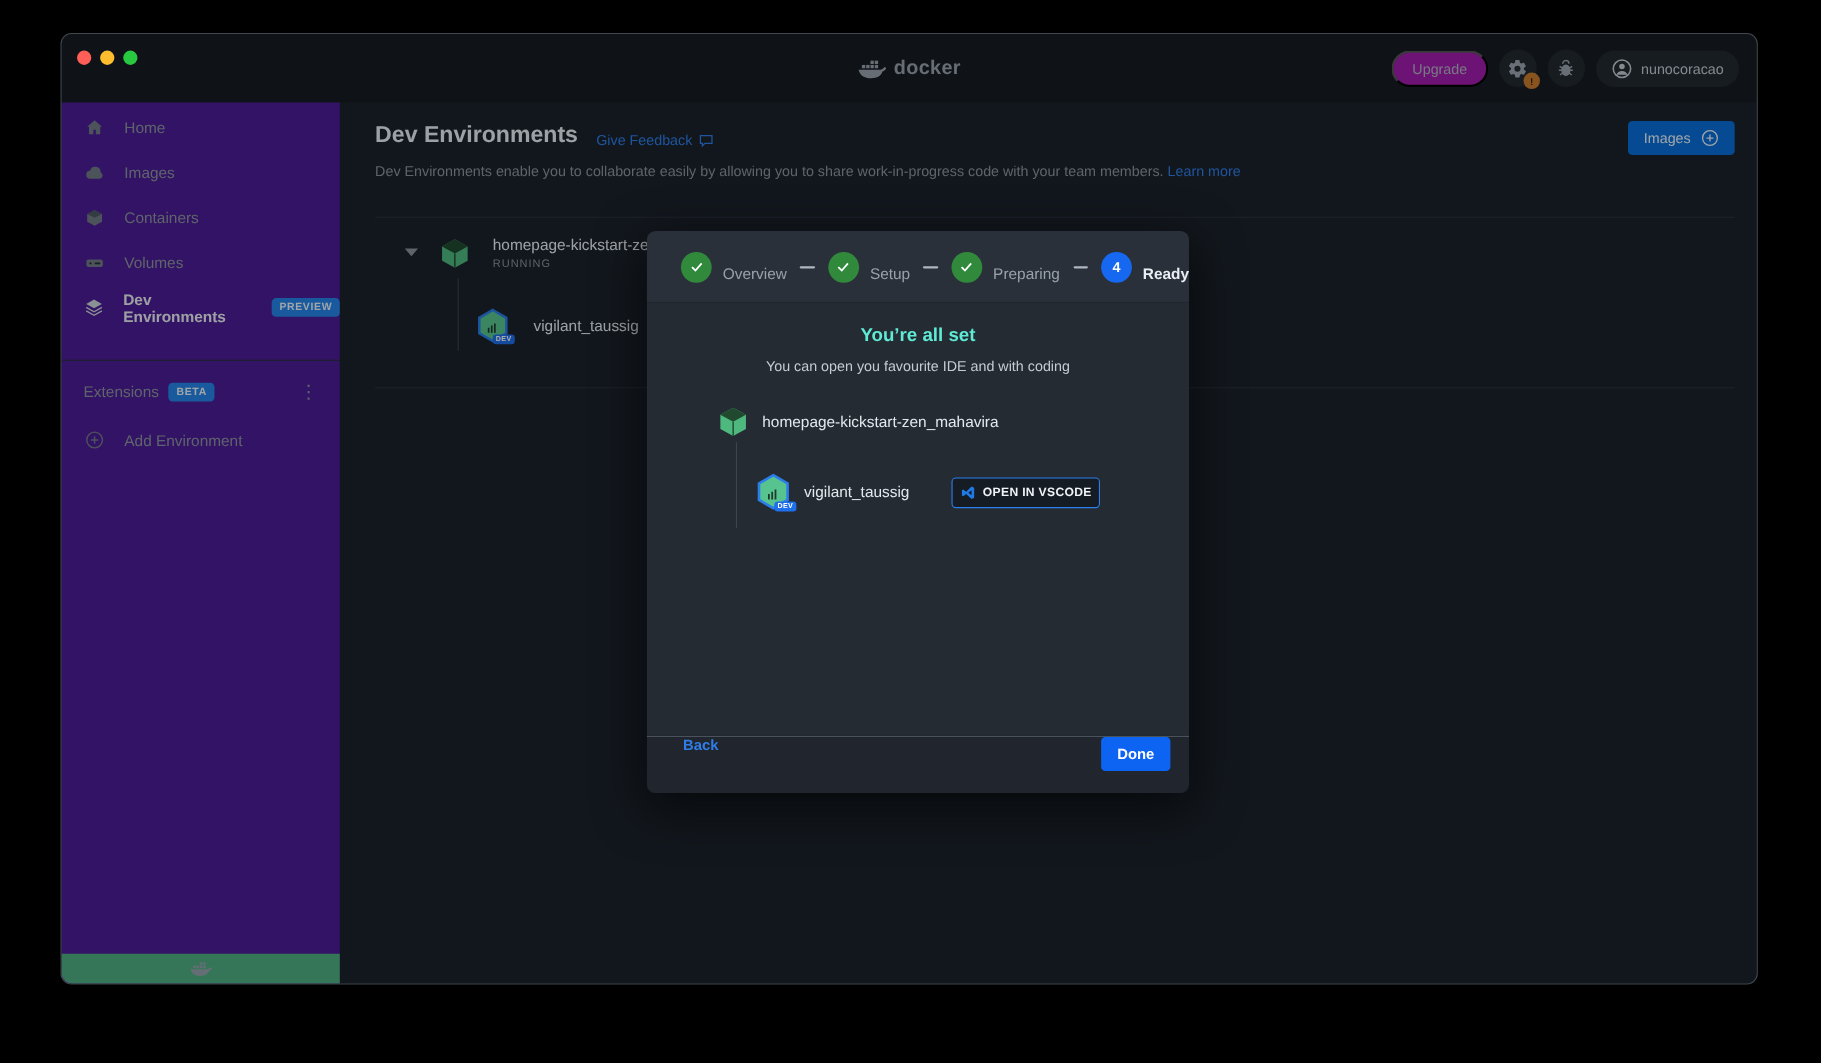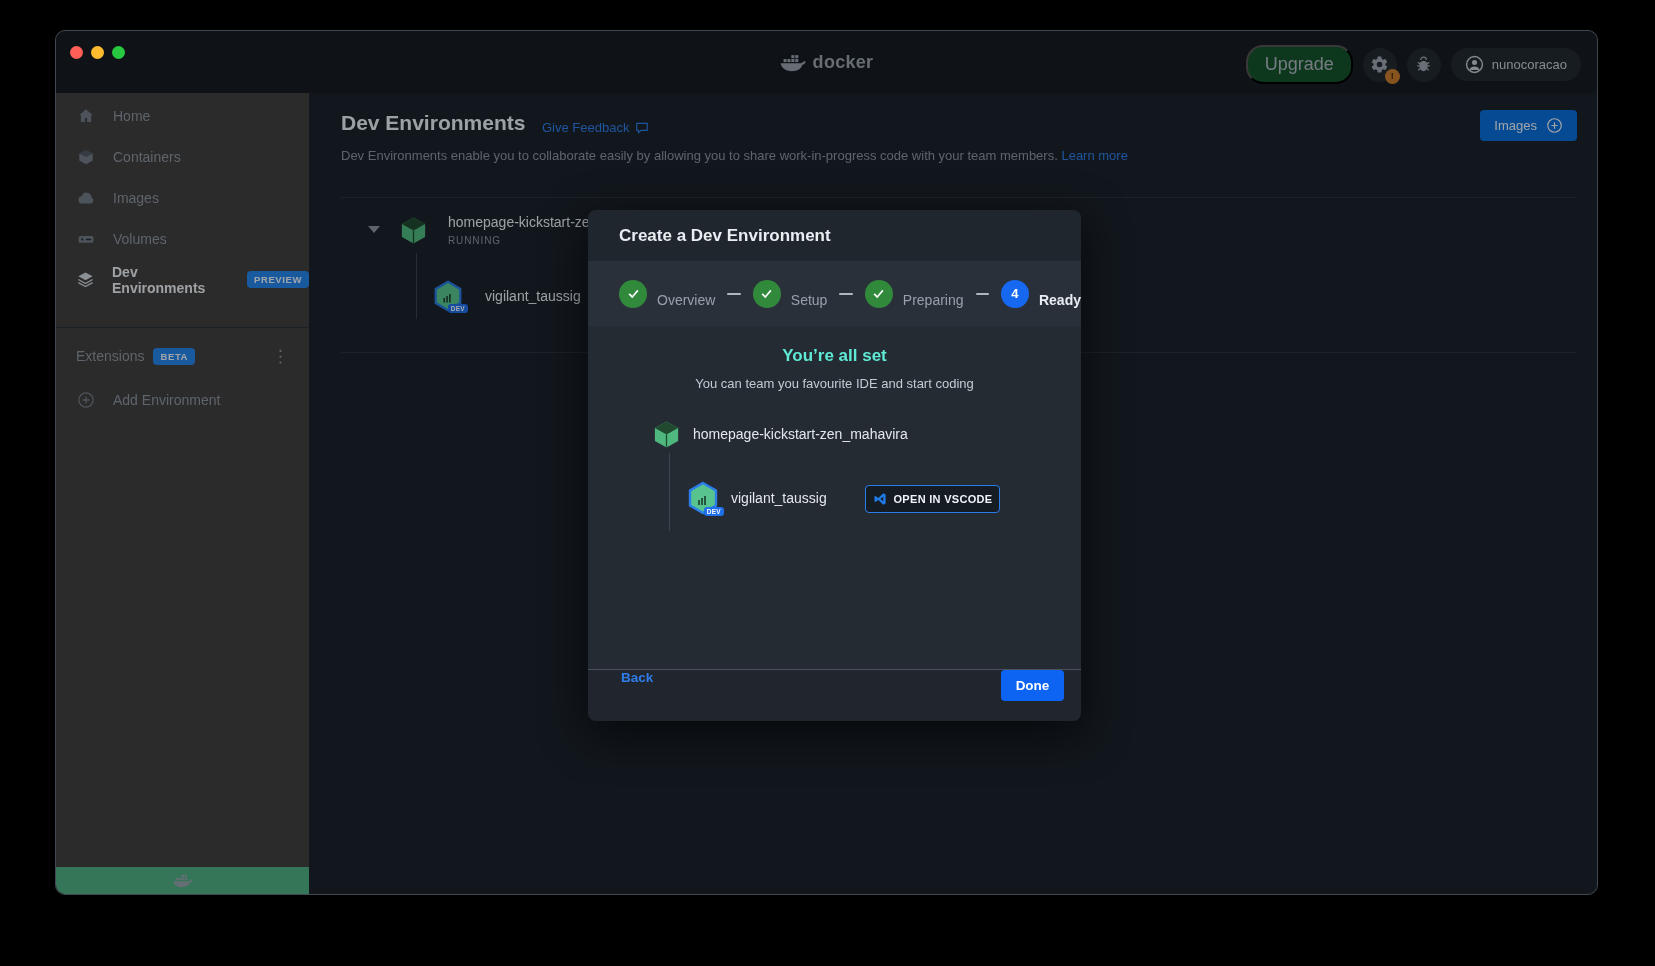--- a/index.html
+++ b/index.html
@@ -9,29 +9,29 @@
     background:#1b232b; border-radius:10px; border:1px solid #42484f; overflow:hidden; }
 
   
   .topbar { position:absolute; left:0; top:0; right:0; height:62px; background:#171d24; z-index:10; }
   .traffic { position:absolute; left:14px; top:15px; display:flex; gap:8px; z-index:60; }
   .light { width:13px; height:13px; border-radius:50%; }
   .light.red{ background:#ff5f57; } .light.yellow{ background:#febc2e; } .light.green{ background:#28c840; }
   .logo { position:absolute; left:50%; top:50%; transform:translate(-50%,-50%); display:flex; align-items:center; gap:7px; }
   .logo-text { font-size:18px; color:#97a1ab; font-weight:600; letter-spacing:.3px; }
   .topbar-right { position:absolute; right:16px; top:14px; display:flex; align-items:center; gap:10px; }
-  .pill { background:#14532d; border-radius:17px; padding:7px 17px; color:#aeb6c0; font-size:18px; }
+  .pill { background:#a21caf; border-radius:17px; padding:7px 17px; color:#aeb6c0; font-size:13px; }
   .icon-circ { position:relative; width:34px; height:34px; border-radius:50%; background:#232a32; display:flex; align-items:center; justify-content:center; }
   .gear-badge { position:absolute; right:-3px; bottom:-2px; width:15px; height:15px; border-radius:50%;
     background:#c87b2e; color:#3a2408; font-size:9px; font-weight:bold; display:flex; align-items:center; justify-content:center; }
   .user-pill { display:flex; align-items:center; gap:8px; background:#232a32; border-radius:17px; padding:7px 14px; }
   .user-name { color:#c3cbd4; font-size:13px; }
 
   
-  .sidebar { position:absolute; left:0; top:62px; bottom:0; width:253px; background:#404040; padding-top:2px; }
+  .sidebar { position:absolute; left:0; top:62px; bottom:0; width:253px; background:#4c1d95; padding-top:2px; }
   .side-item { height:41px; display:flex; align-items:center; padding-left:20px; gap:17px; color:#8b949e; font-size:14px; cursor:pointer; }
   .side-item .si-ico { width:20px; display:flex; justify-content:center; }
   .side-item.active { color:#e8edf2; font-weight:bold; }
   .badge { font-size:9.5px; font-weight:bold; letter-spacing:.6px; background:#2684e8; color:#eaf3fc; padding:3px 7px; border-radius:4px; margin-left:9px;text-align:center; }
   .side-divider { height:1px; background:#263038; margin:27px 0 6px 0; }
   .ext-row { height:44px; display:flex; align-items:center; padding:0 16px 0 20px; color:#8b949e; font-size:14px; }
   .kebab { margin-left:auto; color:#8b949e; font-size:17px; cursor:pointer; padding:0 4px; }
   .whale-bar { position:absolute; left:0; bottom:0; width:100%; height:27px; background:#4fae83;
     border-radius:0 0 0 10px; display:flex; align-items:center; justify-content:center; }
 
@@ -143,34 +143,34 @@
     <div class="side-item">
       <span class="si-ico">
         <svg width="18" height="18" viewBox="0 0 24 24">
             <path fill="#717b85" d="M12 3 3 11h2.2v9h5.3v-5.5h3v5.5h5.3v-9H21z"></path>
           </svg>
       </span>
       <span>Home</span>
     </div>
     <div class="side-item">
       <span class="si-ico">
+        <svg width="19" height="15" viewBox="0 0 24 18">
+            <path fill="#717b85" d="M6.5 16.5a4.5 4.5 0 0 1-.4-9A6.2 6.2 0 0 1 18.3 9a4 4 0 0 1-.8 7.5z"></path>
+          </svg>
+      </span>
+      <span>Images</span>
+    </div>
+    <div class="side-item">
+      <span class="si-ico">
         <svg width="18" height="18" viewBox="0 0 24 24">
             <path fill="#717b85" d="M12 2.5 21 7.3v9.4L12 21.5 3 16.7V7.3z"></path>
             <path fill="#323c45" d="M12 2.5 21 7.3 12 12 3 7.3z" opacity=".55"></path>
           </svg>
       </span>
       <span>Containers</span>
-    </div>
-    <div class="side-item">
-      <span class="si-ico">
-        <svg width="19" height="15" viewBox="0 0 24 18">
-            <path fill="#717b85" d="M6.5 16.5a4.5 4.5 0 0 1-.4-9A6.2 6.2 0 0 1 18.3 9a4 4 0 0 1-.8 7.5z"></path>
-          </svg>
-      </span>
-      <span>Images</span>
     </div>
     <div class="side-item">
       <span class="si-ico">
         <svg width="18" height="14" viewBox="0 0 24 18">
             <rect x="2" y="5" width="20" height="9" rx="2.5" fill="#717b85"></rect>
             <circle cx="7" cy="9.5" r="1.4" fill="#232c33"></circle>
             <rect x="12" y="8.5" width="7" height="2" rx="1" fill="#232c33"></rect>
           </svg>
       </span>
       <span>Volumes</span>
@@ -260,21 +260,20 @@
 
   <div class="overlay"></div>
 
   <div class="traffic">
     <span class="light red"></span>
     <span class="light yellow"></span>
     <span class="light green"></span>
   </div>
 
   <div class="modal">
-    <div class="modal-head">Create a Dev Environment</div>
 
     <div class="stepper">
       <div class="step">
         <span class="step-circle done">
           <svg width="15" height="15" viewBox="0 0 24 24">
               <path d="M5 12.5 10 17.5 19 7" fill="none" stroke="#fff" stroke-width="2.6"></path>
             </svg>
         </span>
         <span class="step-label">Overview</span>
       </div>
@@ -298,21 +297,21 @@
       </div>
       <span class="step-dash"></span>
       <div class="step">
         <span class="step-circle current">4</span>
         <span class="step-label current">Ready</span>
       </div>
     </div>
 
     <div class="modal-body">
       <div class="allset">You’re all set</div>
-      <div class="subhead">You can team you favourite IDE and start coding</div>
+      <div class="subhead">You can open you favourite IDE and with coding</div>
 
       <div class="m-env-ico">
         <svg width="31" height="31" viewBox="0 0 24 24">
             <path d="M12 2 21 7v10l-9 5-9-5V7z" fill="#4fb87f"></path>
             <path d="M12 2 21 7l-9 5-9-5z" fill="#20492f"></path>
             <path d="M12 12v10" stroke="#20492f" stroke-width="1"></path>
           </svg>
       </div>
       <div class="m-env-name">homepage-kickstart-zen_mahavira</div>
 

